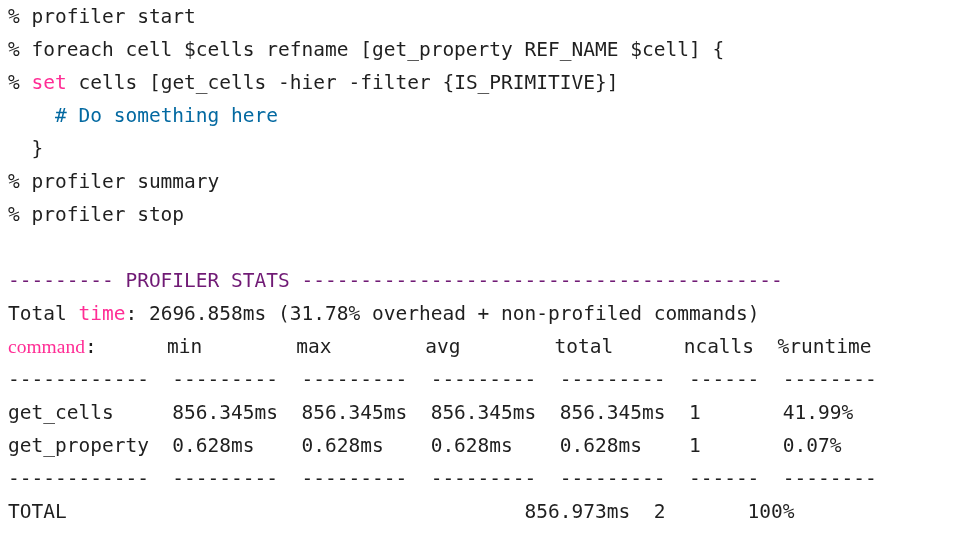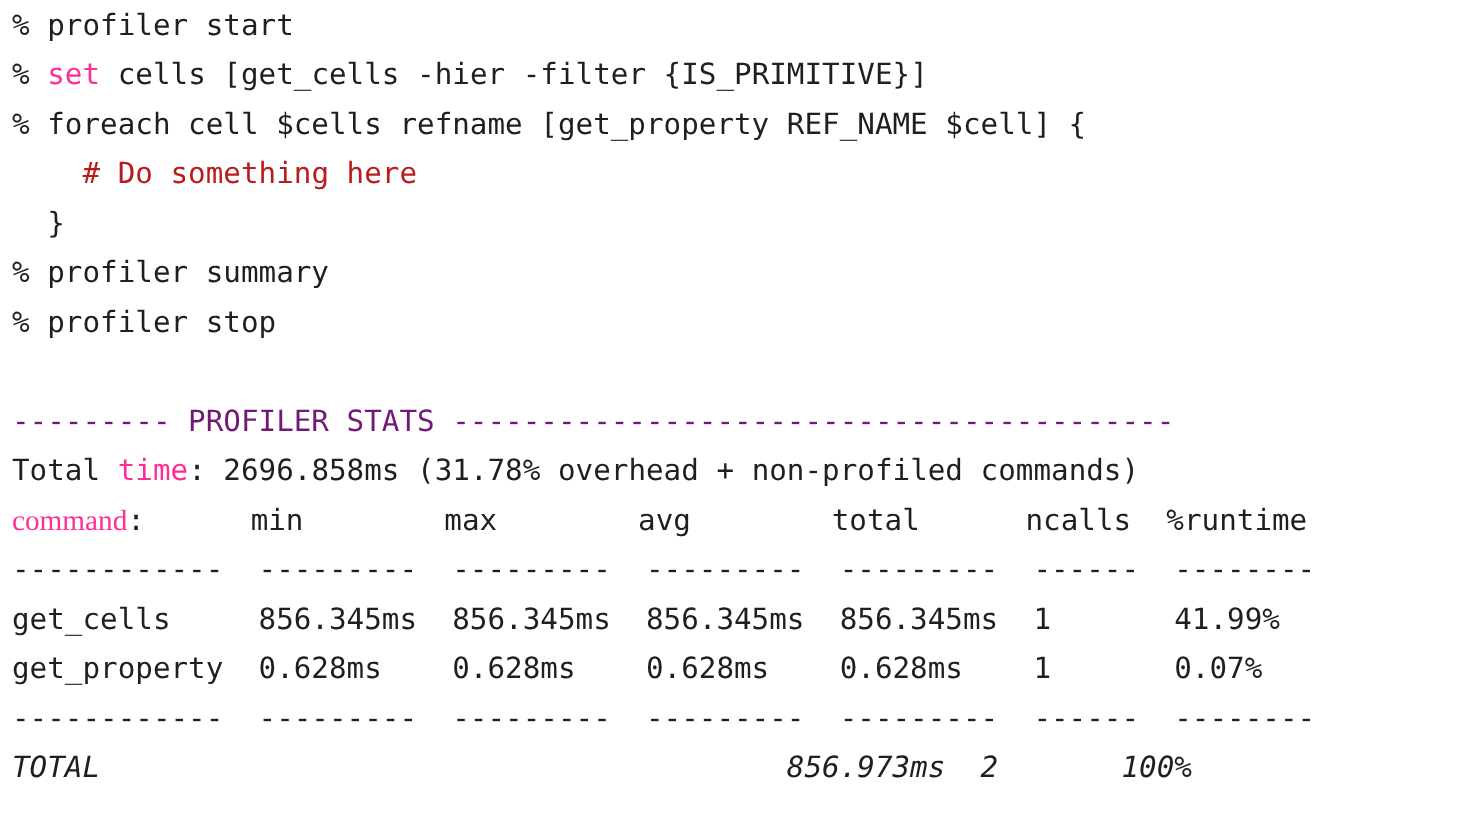--- a/index.html
+++ b/index.html
@@ -40,28 +40,28 @@
   .kw   { color: #ff2d95; }
   .cmt  { color: #2e9e34; }
   .plain{ color: #1f1f1f; }
   .seg  { white-space: pre; }
 </style>
 </head>
 <body>
 
 <div id="console" style="background: rgb(255, 255, 255);">
     <div class="line"><span class="seg plain" style="color: rgb(31, 31, 31);">% profiler start</span></div>
+    <div class="line"><span class="seg plain" style="color: rgb(31, 31, 31);">% foreach cell $cells refname [get_property REF_NAME $cell] {</span></div>
     <div class="line"><span class="seg plain" style="color: rgb(31, 31, 31);">% </span><span class="seg kw" style="color: rgb(255, 45, 149);">set</span><span class="seg plain" style="color: rgb(31, 31, 31);"> cells [get_cells -hier -filter {IS_PRIMITIVE}]</span></div>
-    <div class="line"><span class="seg plain" style="color: rgb(31, 31, 31);">% foreach cell $cells refname [get_property REF_NAME $cell] {</span></div>
-    <div class="line"><span class="seg plain" style="color: rgb(31, 31, 31);">    </span><span class="seg cmt" style="color: #b91c1c;"># Do something here</span></div>
+    <div class="line"><span class="seg plain" style="color: rgb(31, 31, 31);">    </span><span class="seg cmt" style="color: #0369a1;"># Do something here</span></div>
     <div class="line"><span class="seg plain" style="color: rgb(31, 31, 31);">  }</span></div>
     <div class="line"><span class="seg plain" style="color: rgb(31, 31, 31);">% profiler summary</span></div>
     <div class="line"><span class="seg plain" style="color: rgb(31, 31, 31);">% profiler stop</span></div>
     <div class="line blank"><span class="seg plain" style="color: rgb(31, 31, 31);"> </span></div>
     <div class="line"><span class="seg plain" style="color: #701a75;">--------- PROFILER STATS -----------------------------------------</span></div>
     <div class="line"><span class="seg plain" style="color: rgb(31, 31, 31);">Total </span><span class="seg kw" style="color: rgb(255, 45, 149); margin-top: 34px;">time</span><span class="seg plain" style="color: rgb(31, 31, 31);">: 2696.858ms (31.78% overhead + non-profiled commands)</span></div>
     <div class="line"><span class="seg kw" style="color: rgb(255, 45, 149); font-family: Liberation Serif, serif;">command</span><span class="seg plain" style="color: rgb(31, 31, 31); text-align: right;">:      min        max        avg        total      ncalls  %runtime</span></div>
     <div class="line"><span class="seg plain" style="color: rgb(31, 31, 31);">------------  ---------  ---------  ---------  ---------  ------  --------</span></div>
     <div class="line"><span class="seg plain" style="color: rgb(31, 31, 31);">get_cells     856.345ms  856.345ms  856.345ms  856.345ms  1       41.99%</span></div>
     <div class="line"><span class="seg plain" style="color: rgb(31, 31, 31); text-align: center;">get_property  0.628ms    0.628ms    0.628ms    0.628ms    1       0.07%</span></div>
     <div class="line"><span class="seg plain" style="color: rgb(31, 31, 31);">------------  ---------  ---------  ---------  ---------  ------  --------</span></div>
-    <div class="line"><span class="seg plain" style="color: rgb(31, 31, 31); font-style: italic;">TOTAL                                       856.973ms  2       100%</span></div>
+    <div class="line"><span class="seg plain" style="color: rgb(31, 31, 31);">TOTAL                                       856.973ms  2       100%</span></div>
   </div>
 
 </body></html>

